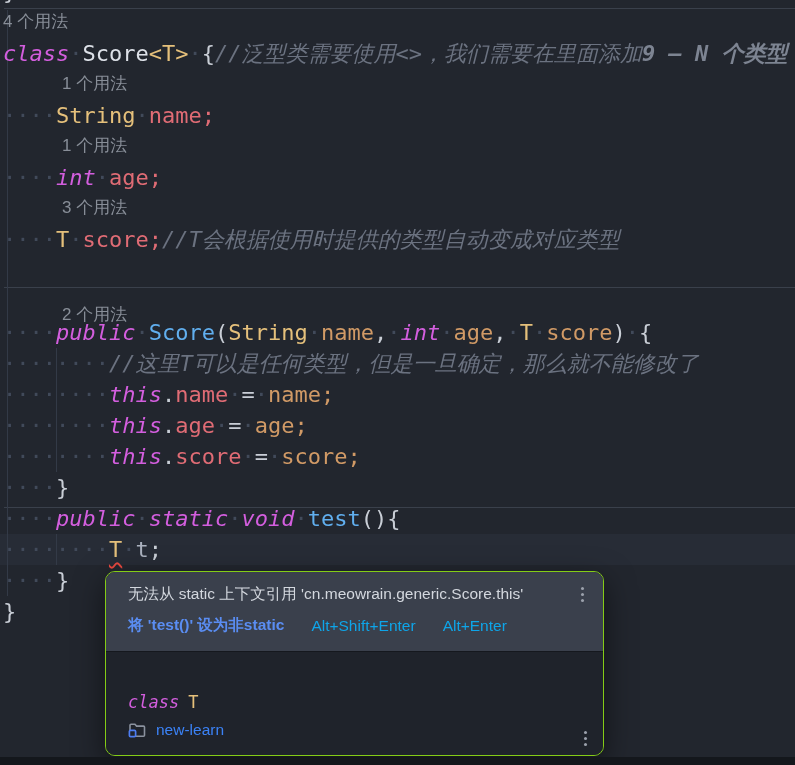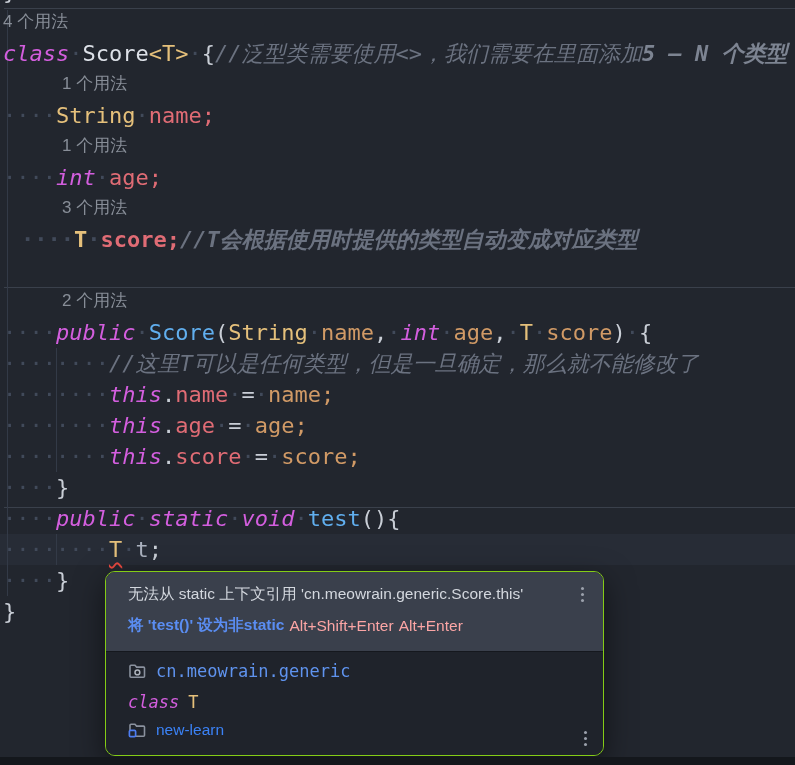--- a/index.html
+++ b/index.html
@@ -30,21 +30,21 @@
          border:1px solid #84cc16;overflow:hidden;box-shadow:0 10px 30px rgba(0,0,0,.5);
          font-family:"Liberation Sans",sans-serif;}
   .popup-tooltip{background:#3a404c;height:79px;box-sizing:border-box;padding:12px 12px 0 22px;}
   .tip-row1{display:flex;align-items:flex-start;}
   .tip-msg{flex:1;color:#d3d7de;font-size:15.5px;line-height:20px;}
   .kebab{flex:0 0 auto;width:18px;height:20px;display:flex;flex-direction:column;
          align-items:center;justify-content:center;gap:3px;cursor:pointer;}
   .kebab i{width:3px;height:3px;border-radius:50%;background:#9ba1ac;}
   .tip-row2{margin-top:11px;font-size:15.5px;display:flex;align-items:center;}
   .link{color:#5a8df2;font-weight:600;}
-  .shortcut{color:#fca5a5;margin-left:5px;}
+  .shortcut{color:#0ea5e9;margin-left:27px;}
   .more-gap{margin-left:42px;}
   .popup-doc{position:relative;background:#1f232b;height:103px;border-top:1px solid #15181e;}
   .doc-row{position:absolute;left:22px;display:flex;align-items:center;gap:9px;}
   .doc-pkg{top:9px;font-family:"DejaVu Sans Mono",monospace;font-size:17px;color:#5f93ee;}
   .doc-cls{top:40px;font-family:"DejaVu Sans Mono",monospace;font-size:17px;}
   .doc-mod{top:69px;font-size:15.5px;color:#3b82f6;}
   .doc-kebab{position:absolute;right:9px;bottom:7px;}
   .bottom-band{position:absolute;left:0;bottom:0;width:100%;height:8px;background:#14171c;}
 </style>
 </head>
@@ -56,28 +56,28 @@
 
   <div id="editor-lines">
       <div class="separator" style="top: 8px;"></div>
       <div class="separator" style="top: 287px;"></div>
       <div class="separator" style="top: 507px;"></div>
       <div class="guide" style="left: 7px; top: 10px; height: 586px;"></div>
       <div class="guide" style="left: 56px; top: 348px; height: 124px;"></div>
       <div class="guide" style="left: 56px; top: 534px; height: 31px;"></div>
       <div class="code-line" style="top: -24px; left: 3px;"><span class="tok-punct">}</span></div>
       <div class="hint-line" style="top: 7px; left: 3px;">4 个用法</div>
-      <div class="code-line" style="top: 38px; left: 3px;"><span class="tok-kw">class</span><span class="tok-ws">·</span><span class="tok-cls">Score</span><span class="tok-type">&lt;T&gt;</span><span class="tok-ws">·</span><span class="tok-punct">{</span><span class="tok-cmt">//泛型类需要使用&lt;&gt;，我们需要在里面添加</span><span class="tok-cmtb">5 – N 个类型</span></div>
+      <div class="code-line" style="top: 38px; left: 3px;"><span class="tok-kw">class</span><span class="tok-ws">·</span><span class="tok-cls">Score</span><span class="tok-type">&lt;T&gt;</span><span class="tok-ws">·</span><span class="tok-punct">{</span><span class="tok-cmt">//泛型类需要使用&lt;&gt;，我们需要在里面添加</span><span class="tok-cmtb">9 – N 个类型</span></div>
       <div class="hint-line" style="top: 69px; left: 62px;">1 个用法</div>
       <div class="code-line" style="top: 100px; left: 3px;"><span class="tok-ws">····</span><span class="tok-type">String</span><span class="tok-ws">·</span><span class="tok-field">name;</span></div>
       <div class="hint-line" style="top: 131px; left: 62px;">1 个用法</div>
       <div class="code-line" style="top: 162px; left: 3px;"><span class="tok-ws">····</span><span class="tok-kw">int</span><span class="tok-ws">·</span><span class="tok-field">age;</span></div>
       <div class="hint-line" style="top: 193px; left: 62px;">3 个用法</div>
-      <div class="code-line" style="top: 224px; left: 21px; font-weight: bold;"><span class="tok-ws">····</span><span class="tok-type">T</span><span class="tok-ws">·</span><span class="tok-field">score;</span><span class="tok-cmt">//T会根据使用时提供的类型自动变成对应类型</span></div>
-      <div class="hint-line" style="top: 286px; left: 62px; text-align: center;">2 个用法</div>
+      <div class="code-line" style="top: 224px; left: 3px;"><span class="tok-ws">····</span><span class="tok-type">T</span><span class="tok-ws">·</span><span class="tok-field">score;</span><span class="tok-cmt">//T会根据使用时提供的类型自动变成对应类型</span></div>
+      <div class="hint-line" style="top: 300px; left: 62px; text-align: center;">2 个用法</div>
       <div class="code-line" style="top: 317px; left: 3px;"><span class="tok-ws">····</span><span class="tok-kw">public</span><span class="tok-ws">·</span><span class="tok-method">Score</span><span class="tok-punct">(</span><span class="tok-type">String</span><span class="tok-ws">·</span><span class="tok-param">name</span><span class="tok-punct">,</span><span class="tok-ws">·</span><span class="tok-kw">int</span><span class="tok-ws">·</span><span class="tok-param">age</span><span class="tok-punct">,</span><span class="tok-ws">·</span><span class="tok-type">T</span><span class="tok-ws">·</span><span class="tok-param">score</span><span class="tok-punct">)</span><span class="tok-ws">·</span><span class="tok-punct">{</span></div>
       <div class="code-line" style="top: 348px; left: 3px;"><span class="tok-ws">········</span><span class="tok-cmt">//这里T可以是任何类型，但是一旦确定，那么就不能修改了</span></div>
       <div class="code-line" style="top: 379px; left: 3px;"><span class="tok-ws">········</span><span class="tok-kw">this</span><span class="tok-punct">.</span><span class="tok-field">name</span><span class="tok-ws">·</span><span class="tok-punct">=</span><span class="tok-ws">·</span><span class="tok-param">name;</span></div>
       <div class="code-line" style="top: 410px; left: 3px;"><span class="tok-ws">········</span><span class="tok-kw">this</span><span class="tok-punct">.</span><span class="tok-field">age</span><span class="tok-ws">·</span><span class="tok-punct">=</span><span class="tok-ws">·</span><span class="tok-param">age;</span></div>
       <div class="code-line" style="top: 441px; left: 3px;"><span class="tok-ws">········</span><span class="tok-kw">this</span><span class="tok-punct">.</span><span class="tok-field">score</span><span class="tok-ws">·</span><span class="tok-punct">=</span><span class="tok-ws">·</span><span class="tok-param">score;</span></div>
       <div class="code-line" style="top: 472px; left: 3px;"><span class="tok-ws">····</span><span class="tok-punct">}</span></div>
       <div class="code-line" style="top: 503px; left: 3px;"><span class="tok-ws">····</span><span class="tok-kw">public</span><span class="tok-ws">·</span><span class="tok-kw">static</span><span class="tok-ws">·</span><span class="tok-kw">void</span><span class="tok-ws">·</span><span class="tok-method">test</span><span class="tok-punct">(){</span></div>
       <div class="code-line" style="top: 534px; left: 3px;"><span class="tok-ws">········</span><span class="tok-err">T</span><span class="tok-ws">·</span><span class="tok-local">t</span><span class="tok-punct">;</span></div>
       <div class="code-line" style="top: 565px; left: 3px;"><span class="tok-ws">····</span><span class="tok-punct">}</span></div>
       <div class="code-line" style="top: 596px; left: 3px;"><span class="tok-punct">}</span></div>
@@ -93,29 +93,20 @@
             <i></i>
         </div>
       </div>
       <div class="tip-row2">
         <span class="link">将 'test()' 设为非static</span>
         <span class="shortcut">Alt+Shift+Enter</span>
         <span class="shortcut">Alt+Enter</span>
       </div>
     </div>
     <div class="popup-doc">
-      <div class="doc-row doc-pkg">
-        <span style="display:flex">
-          <svg width="19" height="18" viewBox="0 0 19 18" fill="none">
-            <path d="M2 14.2V4.2c0-.6.4-1 1-1h3.9l1.7 1.9h6.9c.6 0 1 .4 1 1v8.1c0 .6-.4 1-1 1H3c-.6 0-1-.4-1-1z" stroke="#8a919e" stroke-width="1.6"></path>
-            <circle cx="9.4" cy="10.4" r="2.4" stroke="#aeb4bd" stroke-width="1.5"></circle>
-          </svg>
-        </span>
-        <span>cn.meowrain.generic</span>
-      </div>
       <div class="doc-row doc-cls">
         <span class="tok-kw">class</span>
         <span class="tok-type">T</span>
       </div>
       <div class="doc-row doc-mod">
         <span style="display:flex">
           <svg width="19" height="18" viewBox="0 0 19 18" fill="none">
             <path d="M2 14.2V4.2c0-.6.4-1 1-1h3.9l1.7 1.9h6.9c.6 0 1 .4 1 1v8.1c0 .6-.4 1-1 1H3c-.6 0-1-.4-1-1z" stroke="#8a919e" stroke-width="1.6"></path>
             <rect x="1.4" y="9.4" width="6.2" height="6.2" rx="1.2" fill="#1f232b" stroke="#4d7df2" stroke-width="1.7"></rect>
           </svg>

